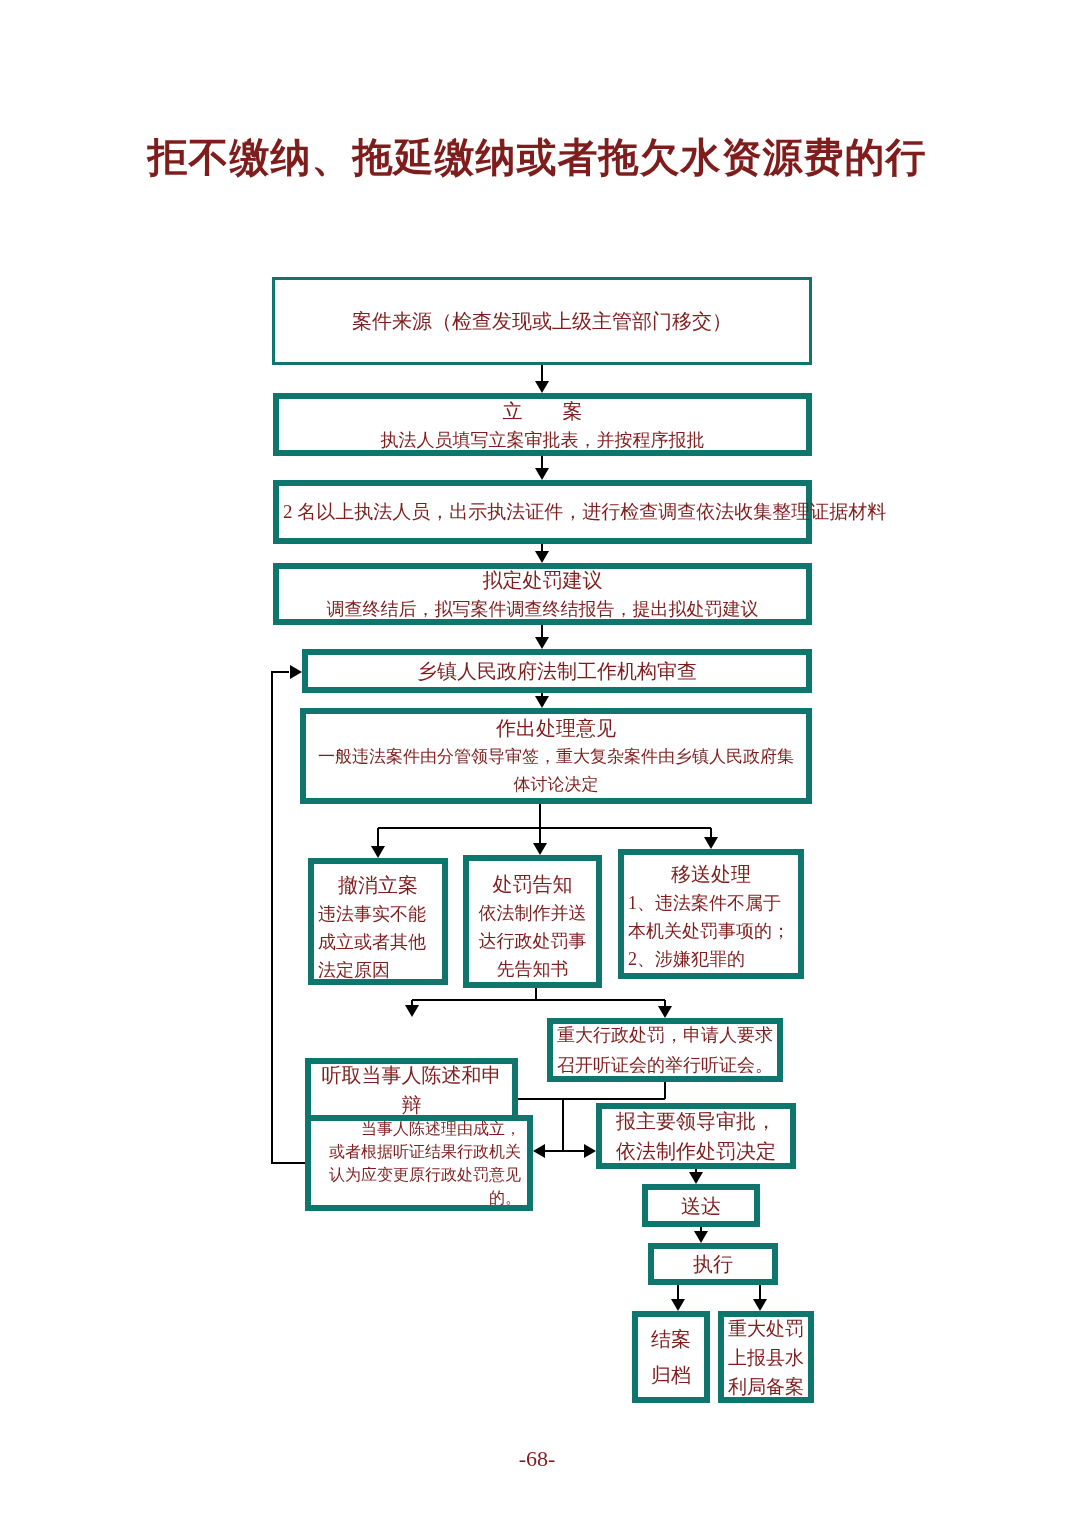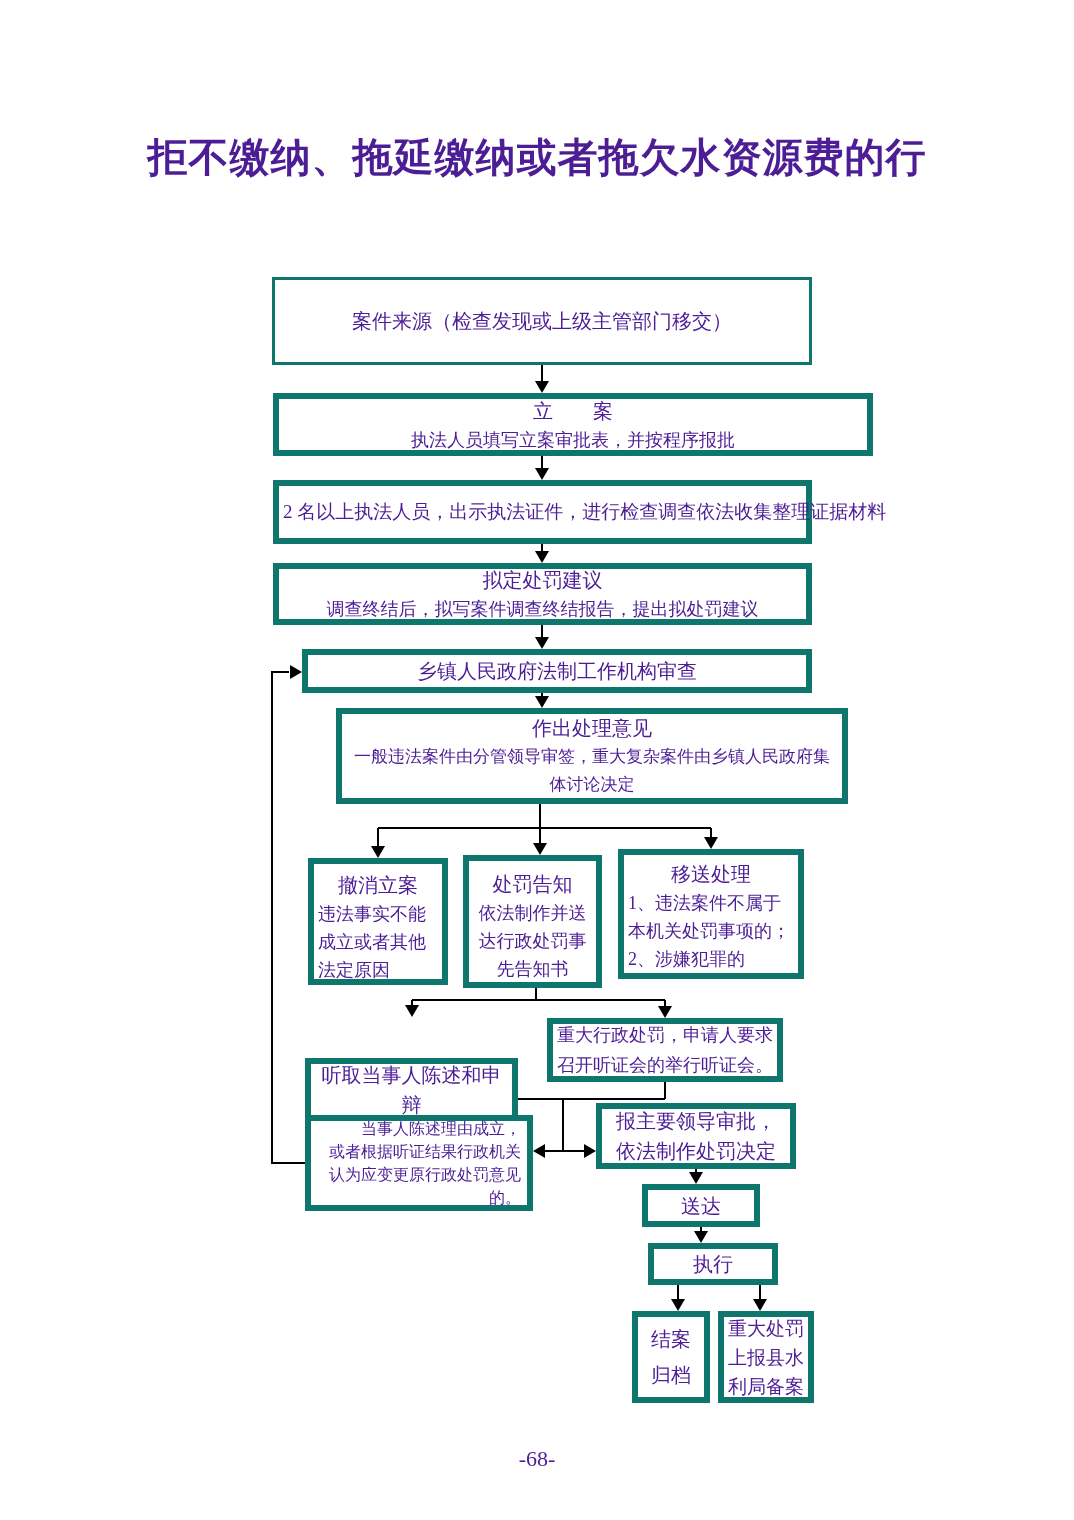--- a/index.html
+++ b/index.html
@@ -1,21 +1,21 @@
 <!DOCTYPE html>
 <html><head>
 <meta charset="utf-8">
 <style>
   html, body { margin: 0; padding: 0; background: #ffffff; }
   .page {
     position: relative;
     width: 1074px;
     height: 1520px;
     background: #ffffff;
-    color: #4c1d95;
+    color: #7f1d1d;
     font-family: "Liberation Serif", "DejaVu Serif", serif;
     overflow: hidden;
   }
   .doc-title {
     position: absolute;
     left: 0;
     width: 100%;
     text-align: center;
     font-weight: bold;
     font-size: 40px;
@@ -142,39 +142,39 @@
     <g>
       <line x1="760" y1="1285" x2="760" y2="1300"></line>
         <polygon points="753,1299 767,1299 760,1311"></polygon>
     </g>
   </svg>
 
   <div class="node" style="left:272px;top:277px;width:540px;height:88px;border-width:3px;">
     <p class="t">案件来源（检查发现或上级主管部门移交）</p>
   </div>
 
-  <div class="node" style="left:273px;top:393px;width:600px;height:63px;">
+  <div class="node" style="left:273px;top:393px;width:539px;height:63px;">
     <p class="t">立　　案</p>
     <p class="d">执法人员填写立案审批表，并按程序报批</p>
   </div>
 
   <div class="node" style="left:273px;top:480px;width:539px;height:64px;">
     <p class="d d-sm">2 名以上执法人员，出示执法证件，进行检查调查依法收集整理证据材料</p>
   </div>
 
   <div class="node" style="left:273px;top:563px;width:539px;height:62px;">
     <p class="t">拟定处罚建议</p>
     <p class="d">调查终结后，拟写案件调查终结报告，提出拟处罚建议</p>
   </div>
 
   <div class="node" style="left:302px;top:649px;width:510px;height:44px;">
     <p class="t">乡镇人民政府法制工作机构审查</p>
   </div>
 
-  <div class="node" style="left:300px;top:708px;width:512px;height:96px;margin-left:36px;">
+  <div class="node" style="left:300px;top:708px;width:512px;height:96px;">
     <p class="t">作出处理意见</p>
     <p class="d d-md">一般违法案件由分管领导审签，重大复杂案件由乡镇人民政府集体讨论决定</p>
   </div>
 
   <div class="node" style="left:308px;top:858px;width:140px;height:127px;justify-content:flex-start;padding-top:6px;">
     <p class="t">撤消立案</p>
     <p class="d left">违法事实不能成立或者其他法定原因</p>
   </div>
 
   <div class="node" style="left:463px;top:855px;width:139px;height:133px;justify-content:flex-start;padding-top:8px;">

